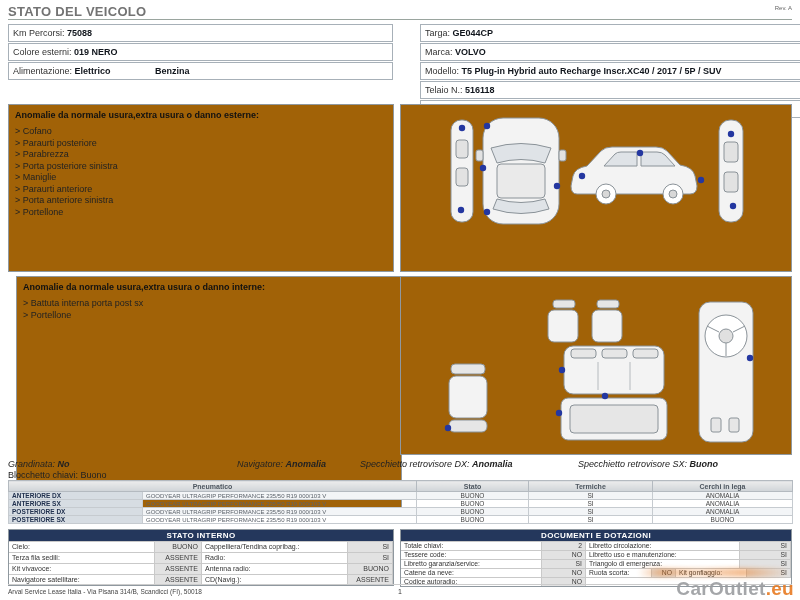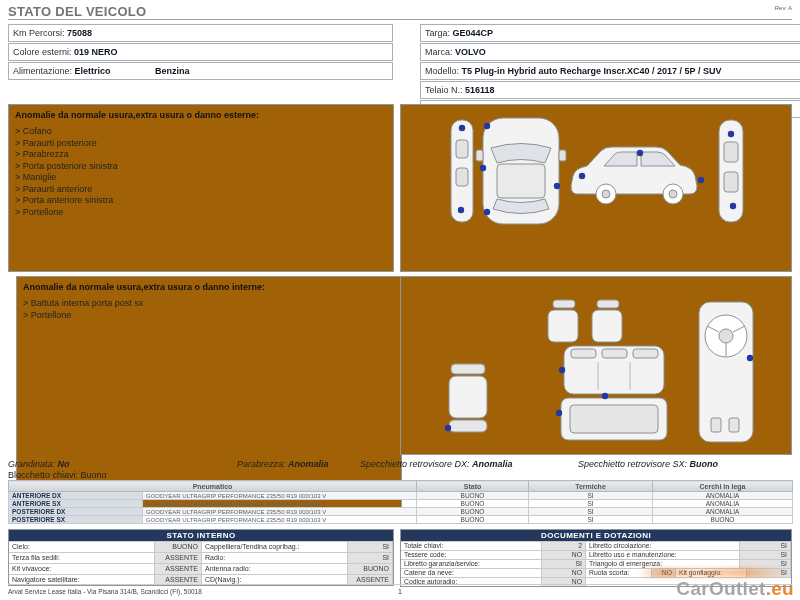--- a/index.html
+++ b/index.html
@@ -252,21 +252,21 @@
       </g>
     </svg>
   </div>
 
   <div class="status1">
     <span class="pair w228">
       <span>Grandinata:</span>
       <span class="b">No</span>
     </span>
     <span class="pair w124">
-      <span>Parabrezza:</span>
+      <span>Navigatore:</span>
       <span class="b">Anomalia</span>
     </span>
     <span class="pair w216">
       <span>Specchietto retrovisore DX:</span>
       <span class="b">Anomalia</span>
     </span>
     <span class="pair">
       <span>Specchietto retrovisore SX:</span>
       <span class="b">Buono</span>
     </span>

